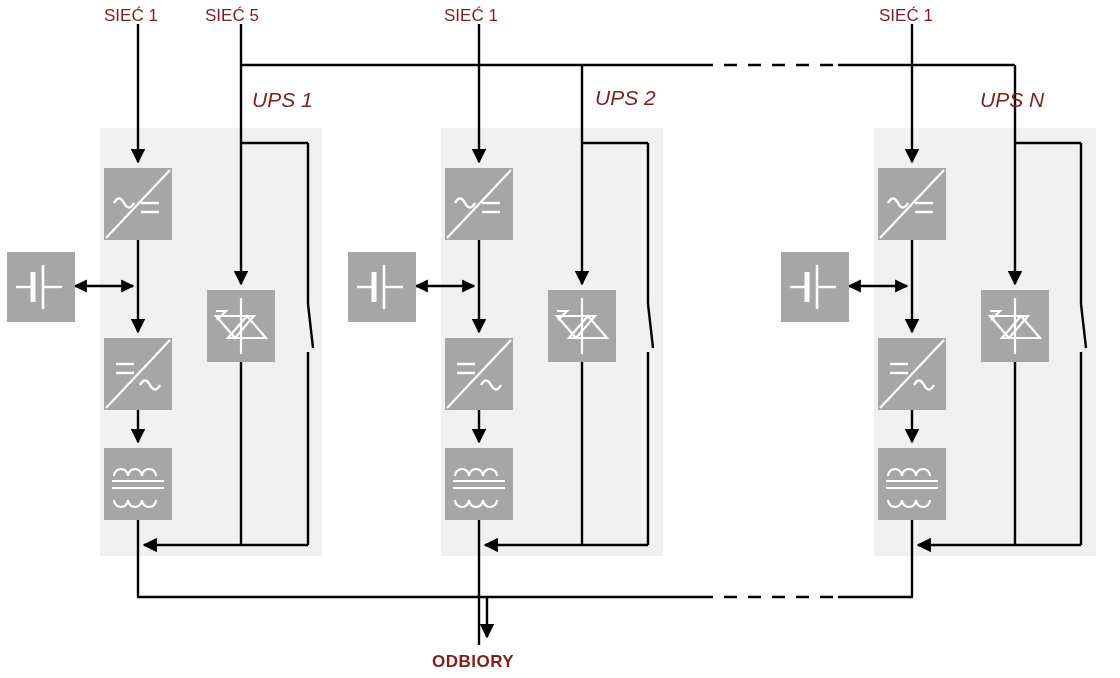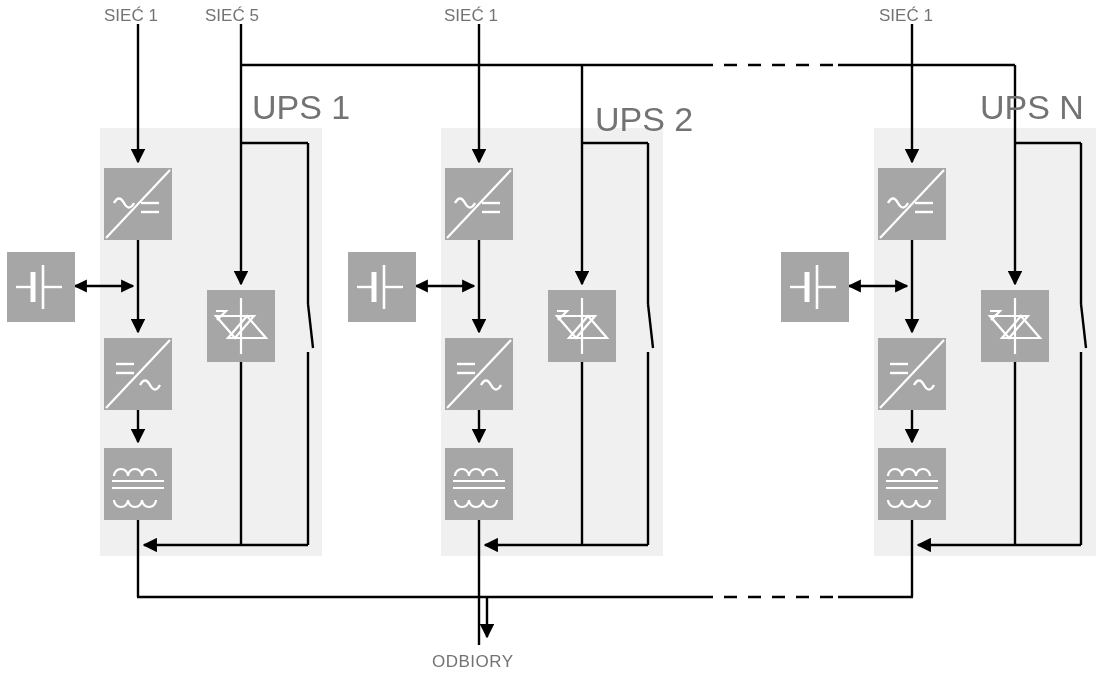--- a/index.html
+++ b/index.html
@@ -1,23 +1,23 @@
 <!DOCTYPE html>
 <html><head>
 <meta charset="utf-8">
 <style>
   html,body{margin:0;padding:0;background:#ffffff;}
   body{width:1120px;height:678px;overflow:hidden;
        font-family:"Liberation Sans","DejaVu Sans",sans-serif;}
   #stage{position:relative;width:1120px;height:678px;background:#fff;}
   #stage svg{position:absolute;left:0;top:0;}
-  .lbl{position:absolute;color:#737373;white-space:nowrap;}
+  .lbl{position:absolute;color:#7f1d1d;white-space:nowrap;}
   .net-lbl{font-size:17px;}
-  .ups-lbl{font-size:34px;}
-  .load-lbl{font-size:17px;font-weight:normal;letter-spacing:.5px;}
+  .ups-lbl{font-size:21px;font-style:italic;}
+  .load-lbl{font-size:17px;font-weight:bold;letter-spacing:.5px;}
 </style>
 </head>
 <body>
 
 <div id="stage">
 
   <svg width="1120" height="678" viewBox="0 0 1120 678">
 
     <defs>
       <marker id="arrow" viewBox="0 0 10 10" refX="9" refY="5" markerWidth="6" markerHeight="6" orient="auto-start-reverse">
@@ -222,18 +222,18 @@
       </g>
     </g>
   </svg>
 
   <div class="lbl net-lbl" style="left:104px;top:6px">SIEĆ 1</div>
   <div class="lbl net-lbl" style="left:205px;top:6px">SIEĆ 5</div>
   <div class="lbl net-lbl" style="left:444px;top:6px">SIEĆ 1</div>
   <div class="lbl net-lbl" style="left:879px;top:6px">SIEĆ 1</div>
 
   <div class="lbl ups-lbl" style="left:252px;top:88px">UPS 1</div>
-  <div class="lbl ups-lbl" style="left:595px;top:100px">UPS 2</div>
+  <div class="lbl ups-lbl" style="left:595px;top:86px">UPS 2</div>
   <div class="lbl ups-lbl" style="left:980px;top:88px">UPS N</div>
 
   <div class="lbl load-lbl" style="left:432px;top:652px">ODBIORY</div>
 
 </div>
 
 </body></html>

